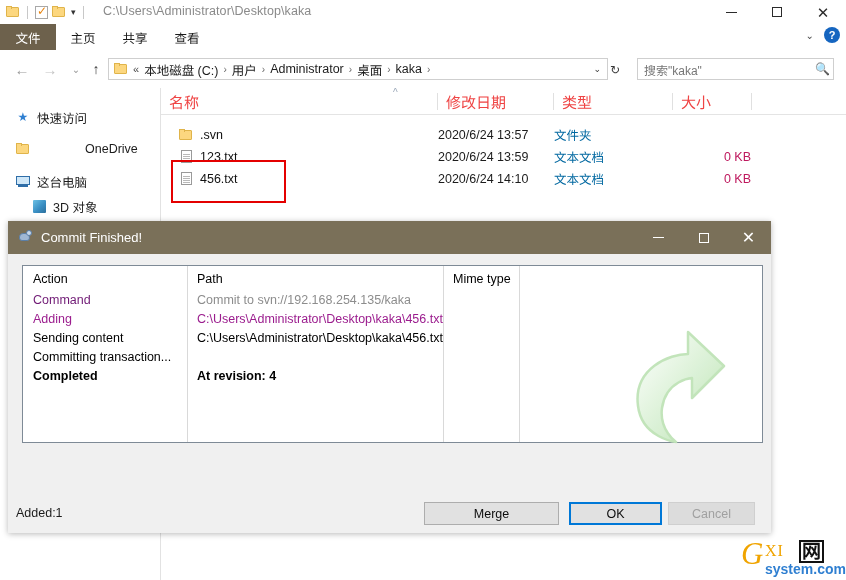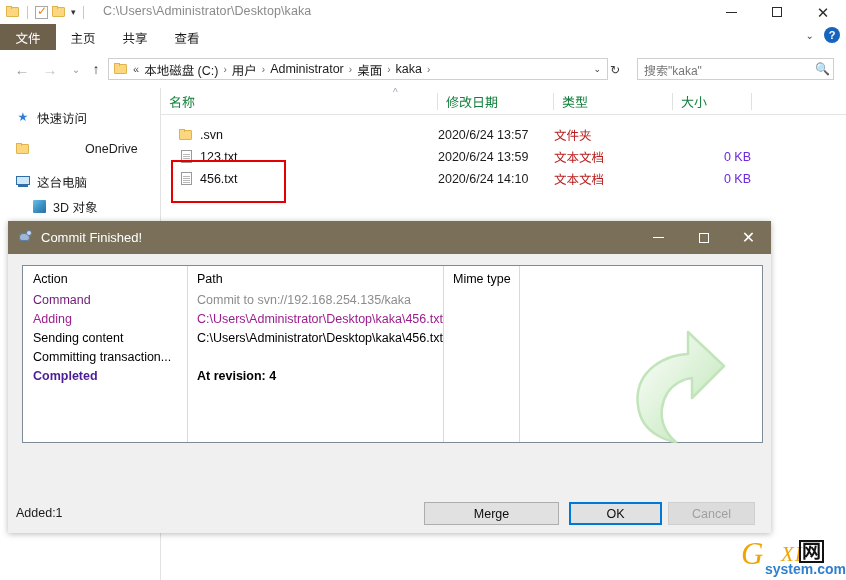--- a/index.html
+++ b/index.html
@@ -65,32 +65,32 @@
   .navitem{position:absolute;left:0;display:flex;align-items:center;height:20px;font-size:12.5px;color:#1c1c1c;white-space:nowrap;}
   .ni-ico{width:18px;display:flex;align-items:center;justify-content:center;margin-right:5px;}
   .star{color:#2f7fd1;font-size:12px;}
   .pc-ico{width:14px;height:11px;position:relative;}
   .pc-ico::before{content:"";position:absolute;left:0;top:0;width:14px;height:9px;background:#cfe7f8;border:1.4px solid #2f6ea8;box-sizing:border-box;}
   .pc-ico::after{content:"";position:absolute;left:2px;top:9px;width:10px;height:2px;background:#2f6ea8;}
   .cube{width:13px;height:13px;background:linear-gradient(135deg,#6ec1e4 0%,#3a8fc4 55%,#2c6f9c 100%);transform:rotate(0deg);border-radius:1px;}
 
   .filelist{position:absolute;left:161px;top:88px;width:685px;height:492px;background:#fff;}
   .colhdr{position:absolute;left:0;top:0;width:685px;height:26px;background:#fff;border-bottom:1px solid #e4e4e4;}
-  .colhdr .cell{position:absolute;top:0;height:26px;display:flex;align-items:center;font-size:13px;color:#15803d;padding-left:8px;box-sizing:border-box;}
+  .colhdr .cell{position:absolute;top:0;height:26px;display:flex;align-items:center;font-size:15px;color:#ef4444;padding-left:8px;box-sizing:border-box;}
   .colhdr .divider{position:absolute;top:5px;width:1px;height:17px;background:#e0e0e0;}
   .sortcaret{position:absolute;left:232px;top:-1px;font-size:10px;color:#9aa7b8;}
 
   .frow{position:absolute;left:0;height:21px;width:685px;}
   .frow .name{position:absolute;left:16px;top:0;display:flex;align-items:center;height:21px;font-size:12.5px;color:#111;}
   .frow .nm-ico{width:18px;margin-right:5px;display:flex;align-items:center;justify-content:center;}
   .doc-ico{width:11px;height:13px;background:#fff;border:1px solid #9a9a9a;position:relative;box-sizing:border-box;}
   .doc-ico::before{content:"";position:absolute;left:1.5px;top:2.5px;width:7px;height:1px;background:#b9b9b9;box-shadow:0 2px 0 #b9b9b9,0 4px 0 #b9b9b9,0 6px 0 #b9b9b9;}
   .frow .c-date{position:absolute;left:277px;top:0;height:21px;display:flex;align-items:center;font-size:12.5px;color:#1c1c1c;}
-  .frow .c-type{position:absolute;left:393px;top:0;height:21px;display:flex;align-items:center;font-size:12.5px;color:#b91c1c;}
-  .frow .c-size{position:absolute;left:512px;top:0;width:78px;height:21px;display:flex;align-items:center;justify-content:flex-end;font-size:12.5px;color:#6d28d9;}
+  .frow .c-type{position:absolute;left:393px;top:0;height:21px;display:flex;align-items:center;font-size:12.5px;color:#0369a1;}
+  .frow .c-size{position:absolute;left:512px;top:0;width:78px;height:21px;display:flex;align-items:center;justify-content:flex-end;font-size:12.5px;color:#be185d;}
 
   .redbox{position:absolute;left:171px;top:160px;width:115px;height:43px;border:2px solid #e40000;box-sizing:border-box;}
 
   
   .dlg{position:absolute;left:8px;top:221px;width:763px;height:312px;background:#f0f0f0;box-shadow:0 1px 6px rgba(0,0,0,.28);}
   .dlg-title{position:absolute;left:0;top:0;width:763px;height:33px;background:#7a7059;display:flex;align-items:center;}
   .dlg-ico{margin-left:10px;width:15px;height:15px;position:relative;}
   .dlg-ico::before{content:"";position:absolute;left:1px;top:3px;width:11px;height:8px;background:#9fb7d4;border:1px solid #5b7fa8;border-radius:4px 5px 3px 3px;box-sizing:border-box;}
   .dlg-ico::after{content:"";position:absolute;left:8px;top:0px;width:6px;height:6px;background:#c8d8ea;border:1px solid #5b7fa8;border-radius:50%;box-sizing:border-box;}
   .dlg-title-text{margin-left:8px;color:#fff;font-size:13px;}
@@ -109,21 +109,21 @@
 
   .dlg-status{position:absolute;left:16px;top:506px;font-size:12.5px;color:#1c1c1c;}
   .btn{position:absolute;top:502px;height:23px;display:flex;align-items:center;justify-content:center;font-size:12.5px;box-sizing:border-box;}
   .btn.merge{left:424px;width:135px;background:#e1e1e1;border:1px solid #adadad;color:#0d0d0d;}
   .btn.ok{left:569px;width:93px;background:#e1e1e1;border:2px solid #0078d7;color:#0d0d0d;}
   .btn.cancel{left:668px;width:87px;background:#dcdcdc;border:1px solid #cfcfcf;color:#a0a0a0;}
 
   
   .wm{position:absolute;left:741px;top:540px;width:100px;height:36px;}
   .wm .g{position:absolute;left:0;top:-2px;font-family:"Liberation Serif","DejaVu Serif",serif;font-size:31px;font-style:italic;color:#f0a400;line-height:1;}
-  .wm .xi{position:absolute;left:24px;top:2px;font-family:"Liberation Serif","DejaVu Serif",serif;font-size:21px;font-style:italic;color:#f0a400;letter-spacing:1px;margin-left:16px;}
+  .wm .xi{position:absolute;left:24px;top:2px;font-family:"Liberation Serif","DejaVu Serif",serif;font-size:16px;color:#f0a400;letter-spacing:1px;}
   .wm .cn{position:absolute;left:58px;top:0px;font-size:19px;color:#111;font-weight:bold;line-height:1;border:2px solid #111;padding:0 1px;}
   .wm .dom{position:absolute;left:24px;top:21px;font-size:14px;color:#2f7fd1;font-weight:bold;}
 </style>
 </head>
 <body>
 
 <div id="root">
 
   <div class="ex-titlebar">
     <div class="qat">
@@ -302,21 +302,21 @@
       <div class="lb-cell" style="left:174px;top:27px;color:#8d8d8d;">Commit to svn://192.168.254.135/kaka</div>
 
       <div class="lb-cell" style="left:10px;top:46px;color:#9b1d8e;">Adding</div>
       <div class="lb-cell" style="left:174px;top:46px;color:#9b1d8e;">C:\Users\Administrator\Desktop\kaka\456.txt</div>
 
       <div class="lb-cell" style="left:10px;top:65px;color:#000;">Sending content</div>
       <div class="lb-cell" style="left:174px;top:65px;color:#000;">C:\Users\Administrator\Desktop\kaka\456.txt</div>
 
       <div class="lb-cell" style="left:10px;top:84px;color:#000000;">Committing transaction...</div>
 
-      <div class="lb-cell" style="left:10px;top:103px;color:#4c1d95;font-weight:bold;">Completed</div>
+      <div class="lb-cell" style="left:10px;top:103px;color:#000000;font-weight:bold;">Completed</div>
       <div class="lb-cell" style="left:174px;top:103px;color:#000;font-weight:bold;">At revision: 4</div>
     </div>
   </div>
 
   <svg class="arrow-wm" viewBox="0 0 130 128">
     <defs>
       <linearGradient id="ga" x1="0" y1="0" x2="1" y2="1">
         <stop offset="0%" stop-color="#ffffff"></stop>
         <stop offset="45%" stop-color="#dff3db"></stop>
         <stop offset="100%" stop-color="#b6e3ad"></stop>

